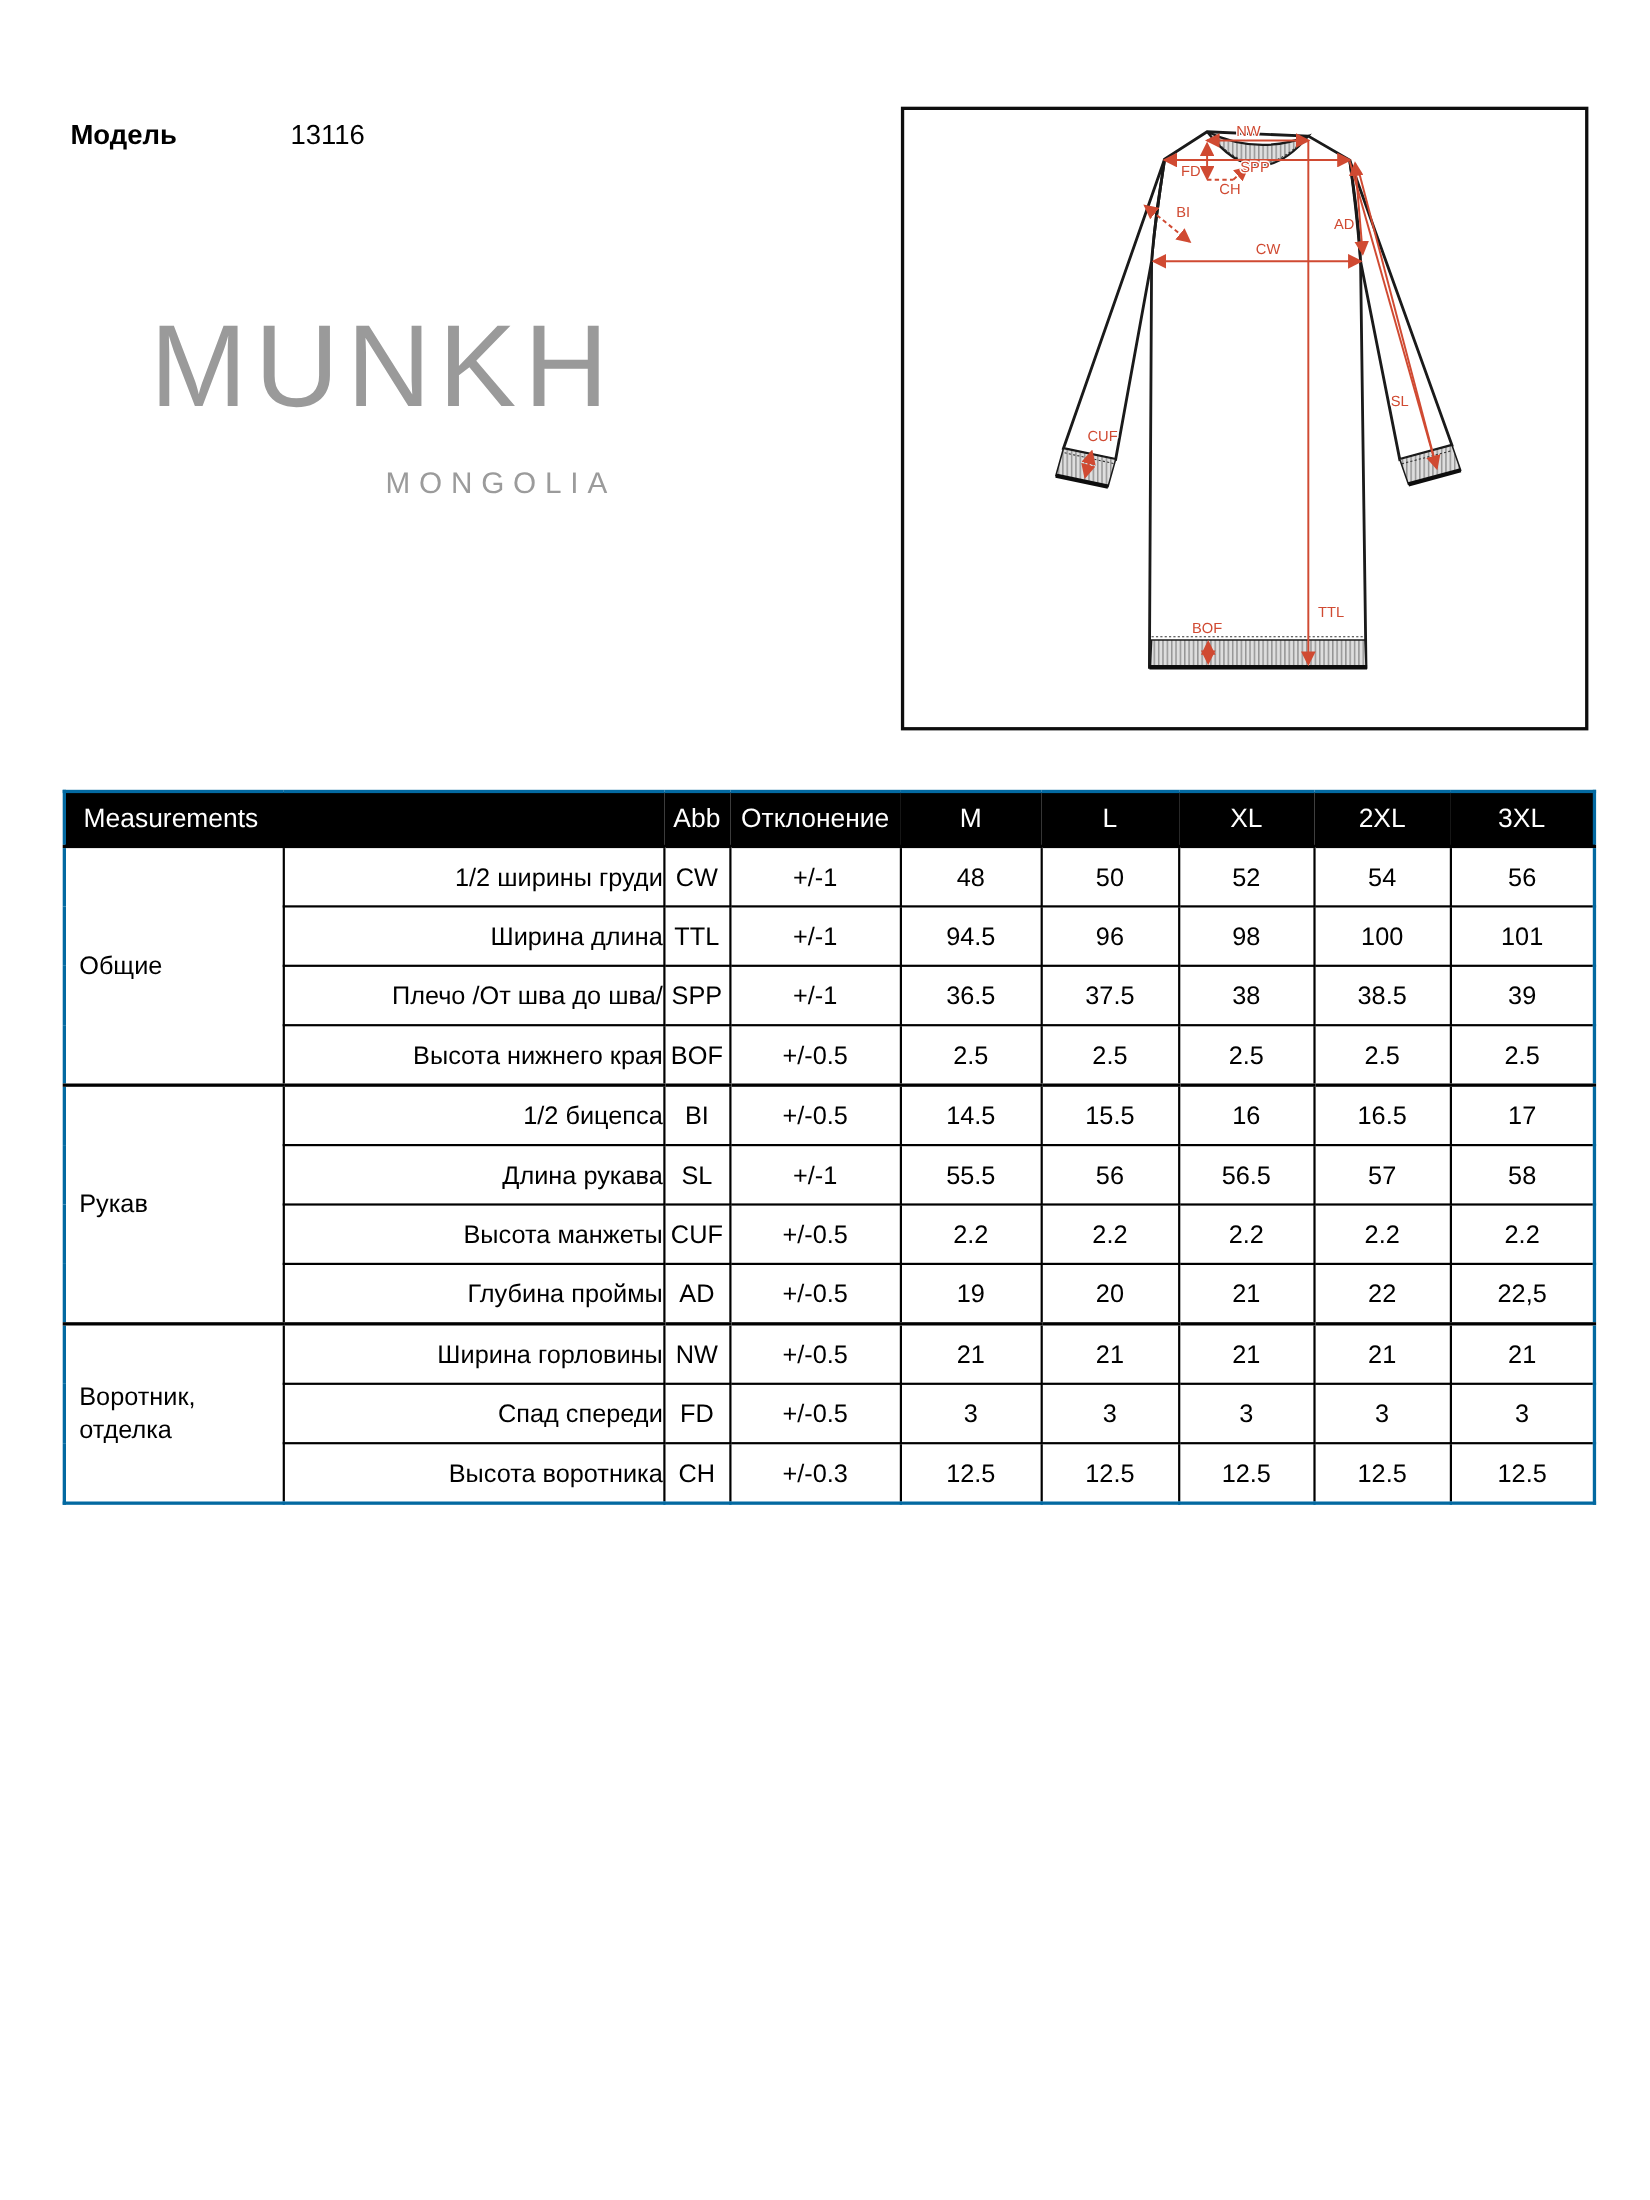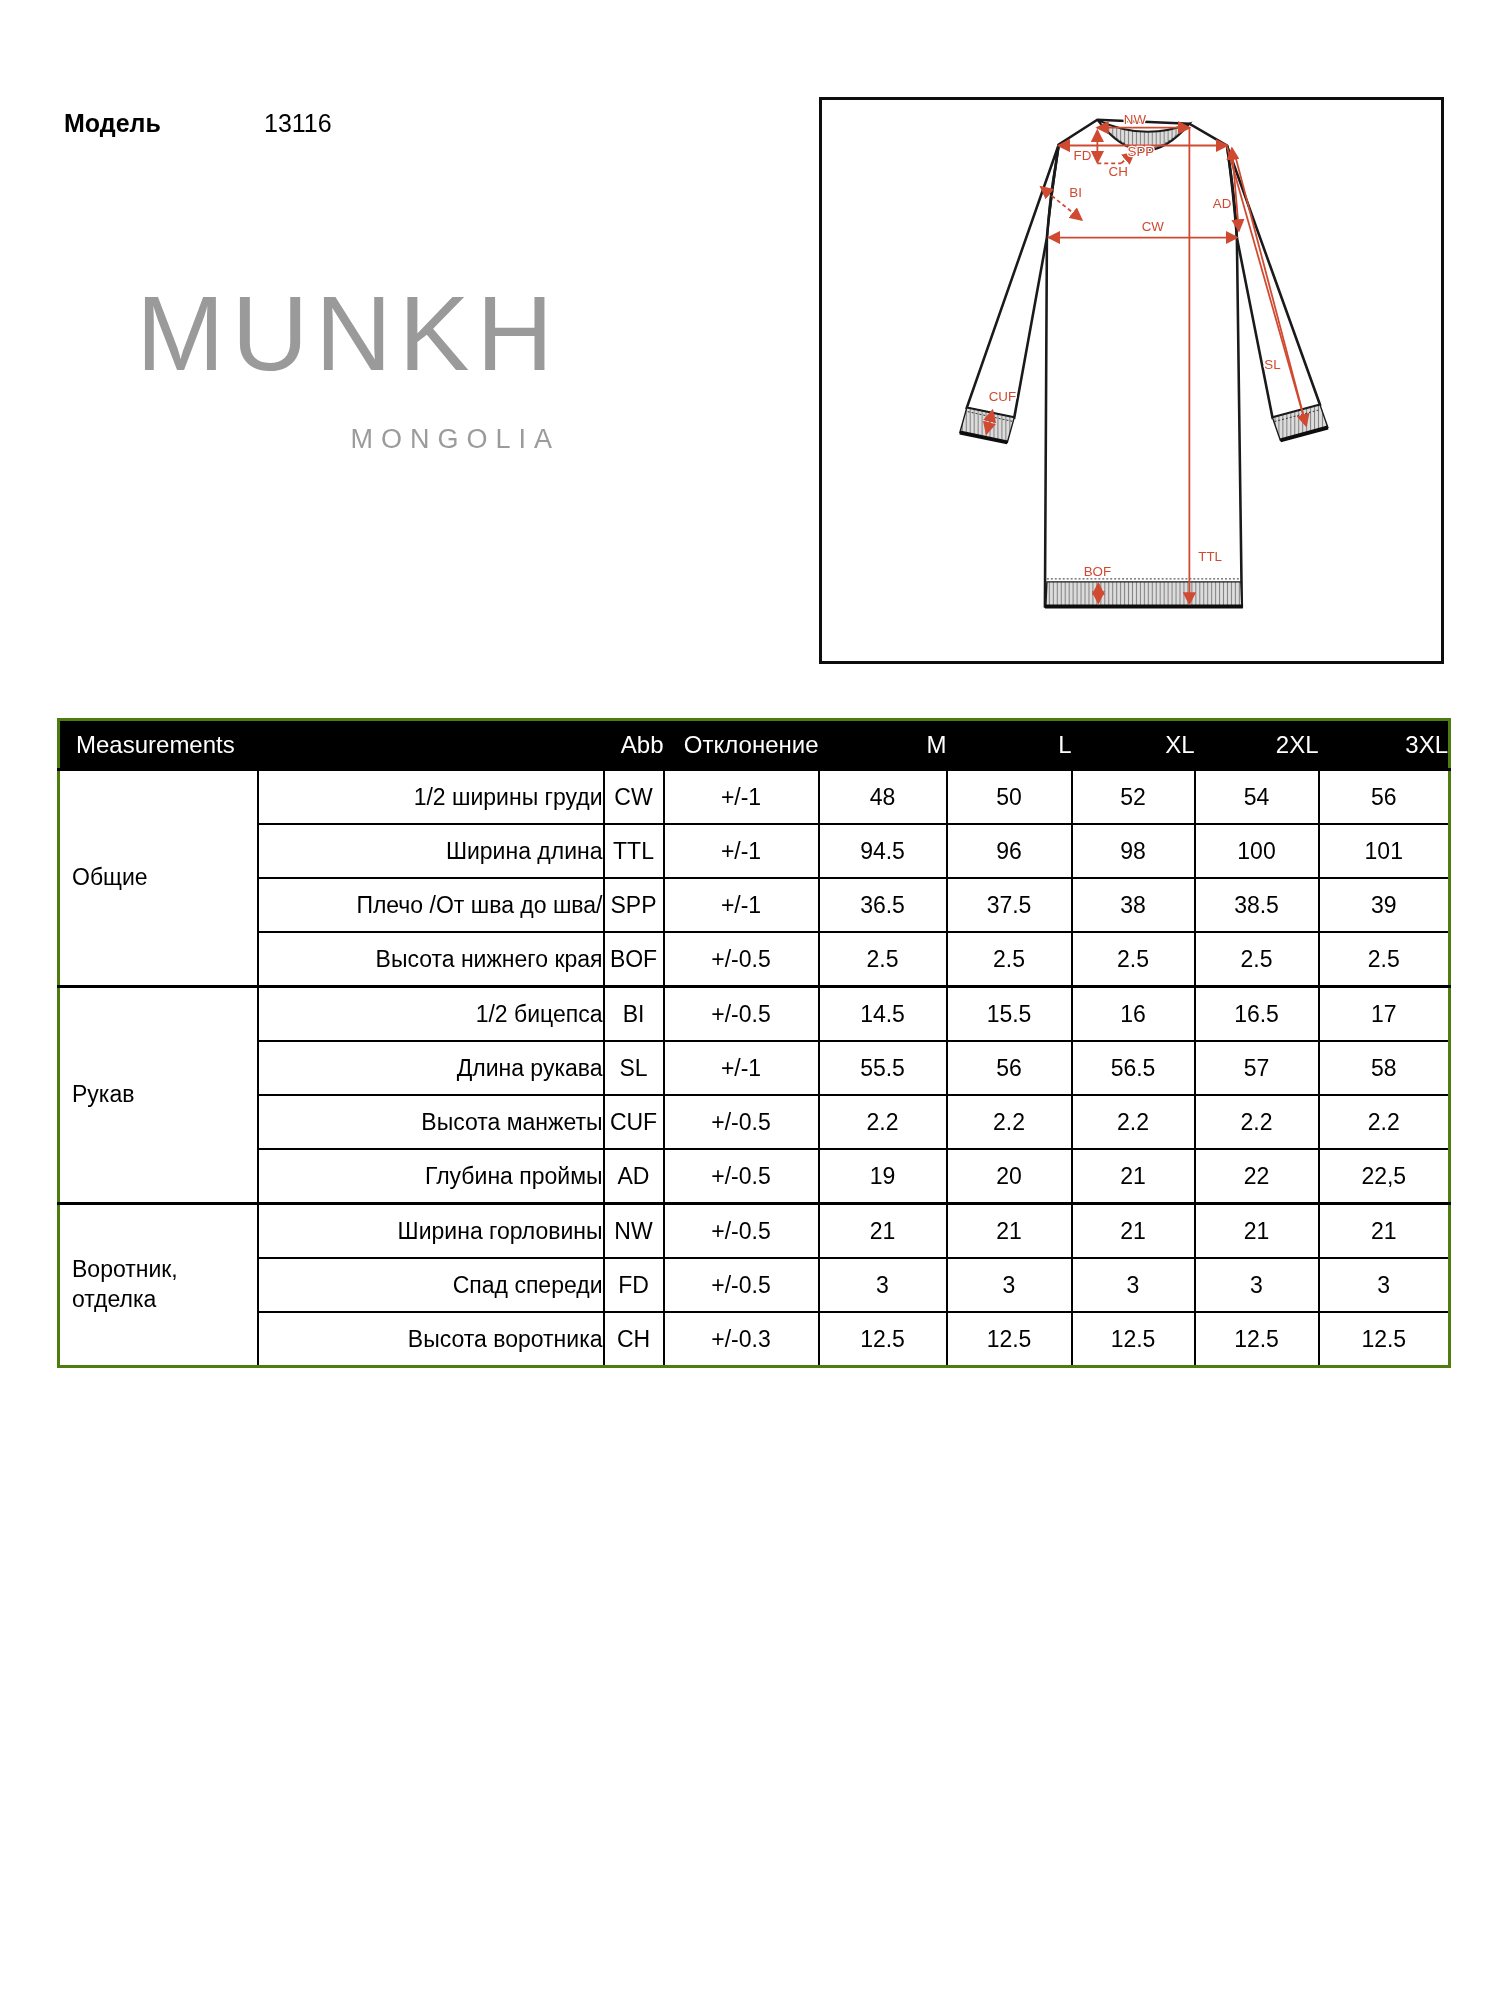--- a/index.html
+++ b/index.html
@@ -19,23 +19,23 @@
   
   .diagram-box{position:absolute;left:819px;top:97px;width:625px;height:567px;
                border:3px solid #0d0d0d;box-sizing:border-box;background:#fff;}
   .diagram-box svg{display:block;width:100%;height:100%;}
   .diag-label{font-family:"Liberation Sans",sans-serif;font-size:13.5px;fill:#d04a32;
               paint-order:stroke;stroke:#ffffff;stroke-width:2.5px;}
 
   
   table.size-table{position:absolute;left:57px;top:718px;width:1392px;
                    border-collapse:collapse;table-layout:fixed;
-                   border:3px solid #4d7c0f;background:#fff;}
+                   border:3px solid #0369a1;background:#fff;}
   .size-table th{background:#000;color:#fff;font-weight:normal;font-size:24px;
-                 height:47px;border:0;border-bottom:3px solid #000;text-align:right;padding:0;}
+                 height:47px;border:0;border-bottom:3px solid #000;text-align:center;padding:0;}
   .size-table th.th-meas{text-align:left;padding-left:16px;}
   .size-table td{border:2px solid #000;font-size:23px;text-align:center;
                  height:52px;padding:0;vertical-align:middle;}
   .size-table td.name-cell{text-align:right;padding-left:10px;}
   .size-table td.group-cell{text-align:left;padding:0 12px;line-height:1.3;}
   .size-table tr.group-start td{border-top:3px solid #000;}
 </style>
 </head>
 <body>
 

